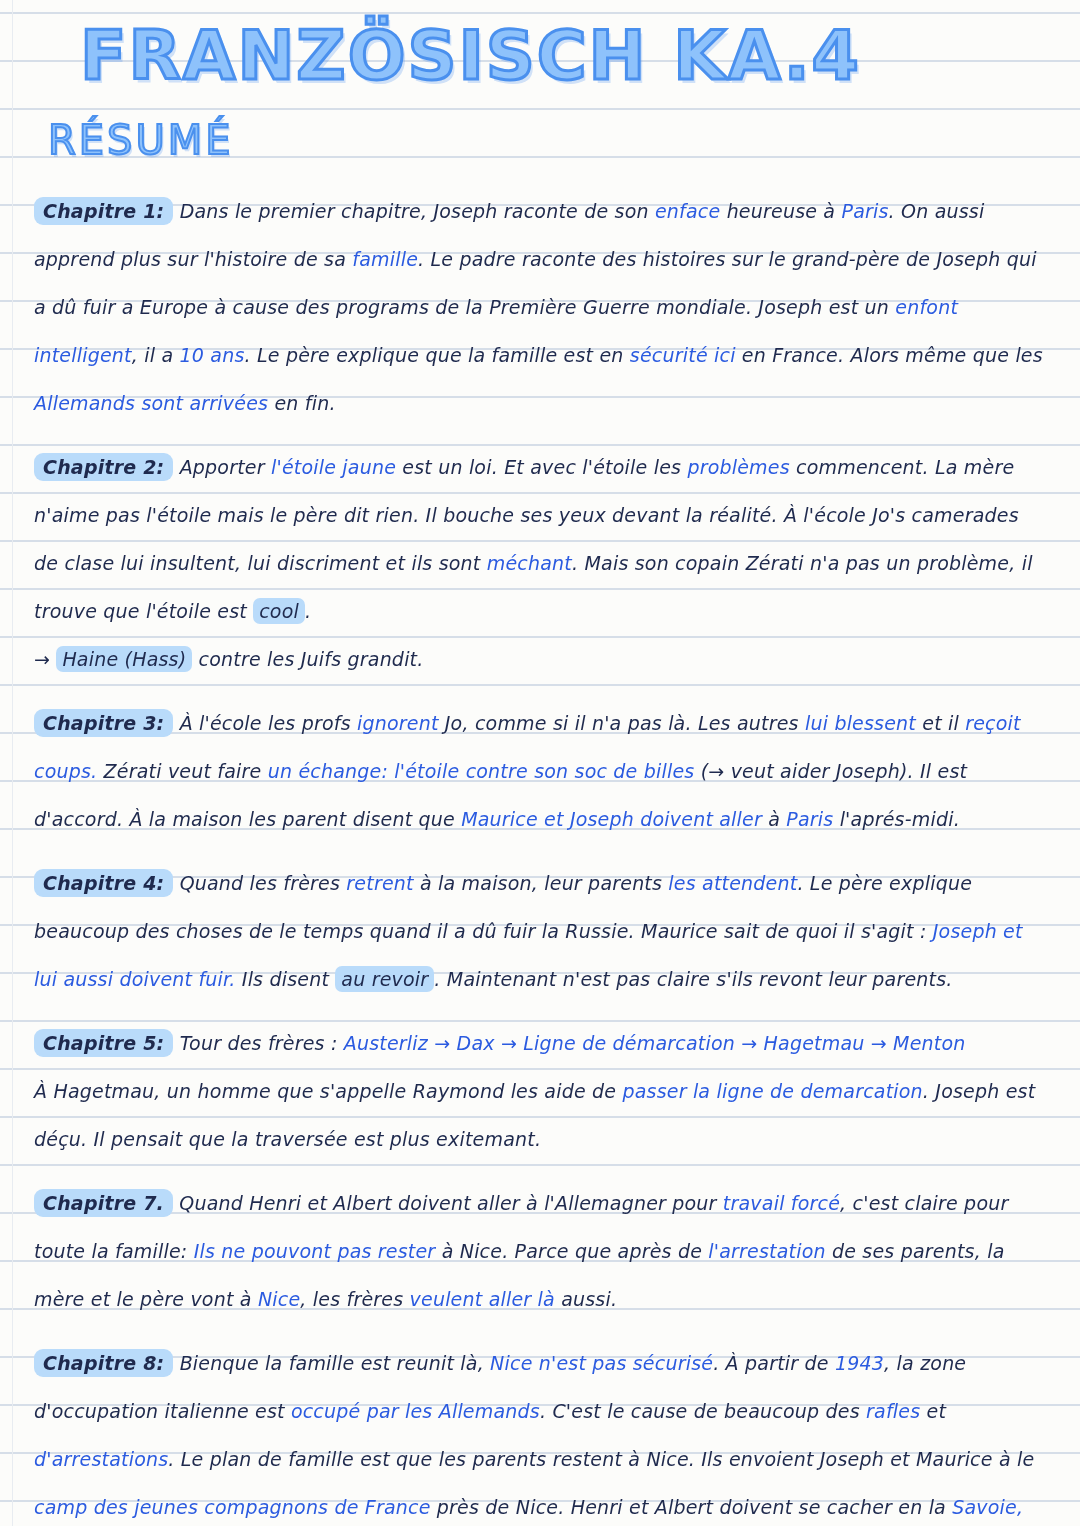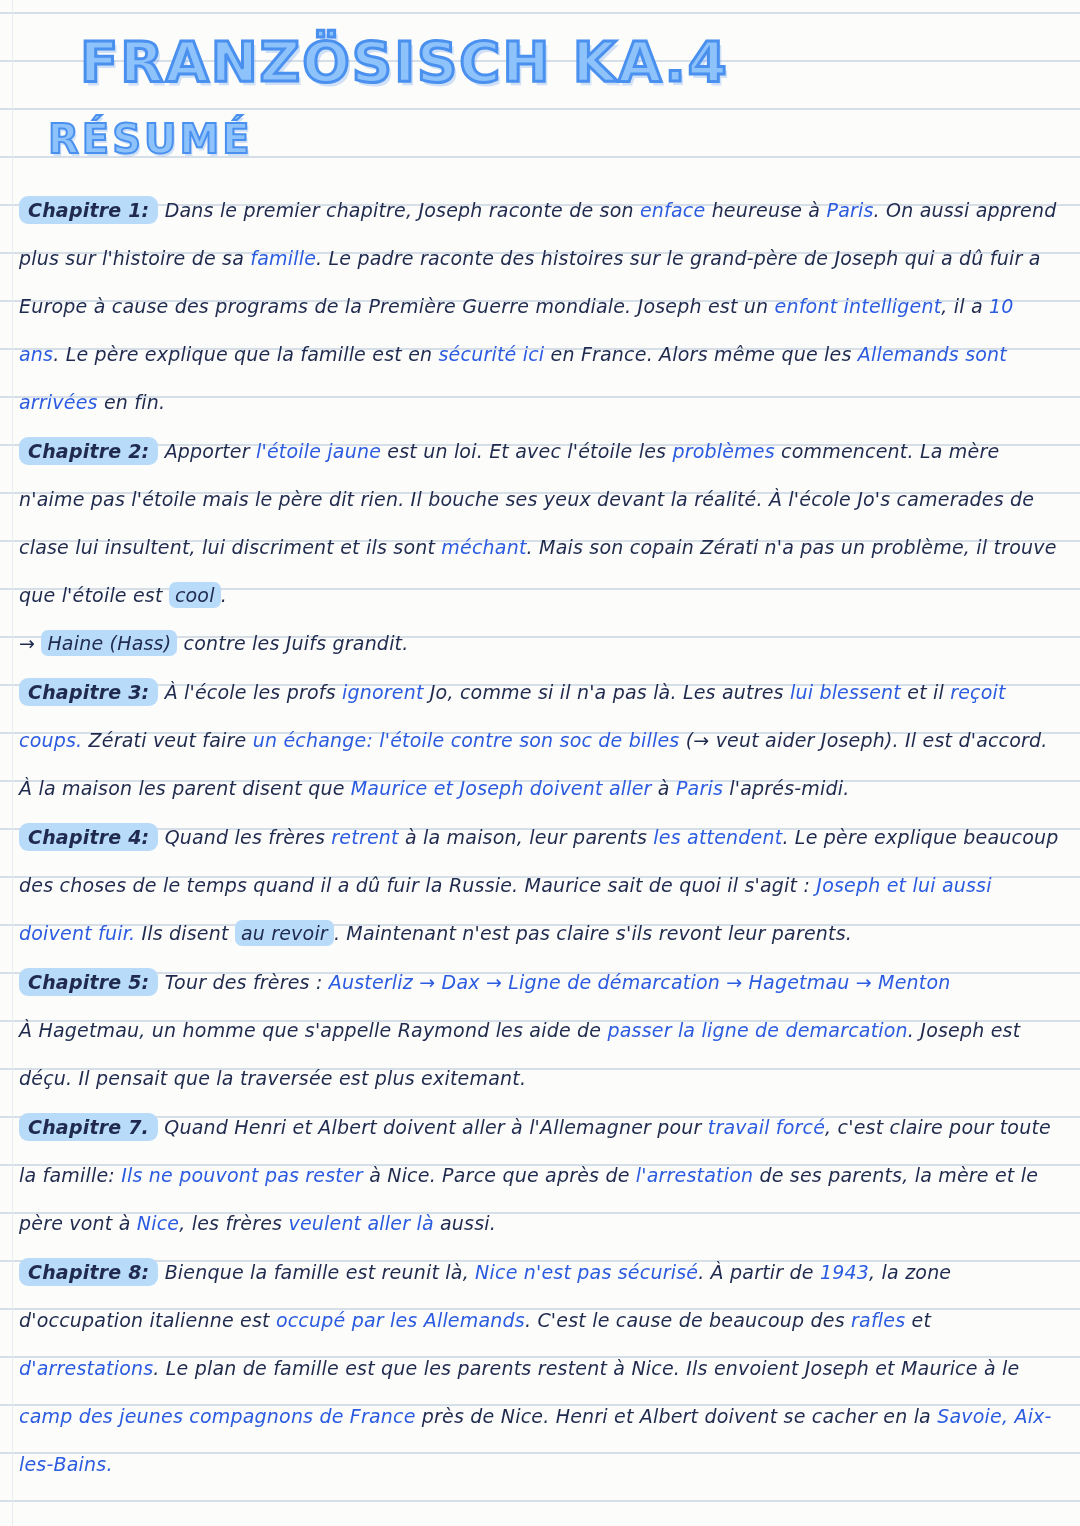--- a/index.html
+++ b/index.html
@@ -20,50 +20,50 @@
       linear-gradient(to right, #e8ecf1 0 1px, transparent 1px),
       repeating-linear-gradient(to bottom, transparent 0 46px, var(--rule-line) 46px 48px);
     background-position: 12px 0, 0 14px;
     background-repeat: no-repeat, repeat;
     background-size: 1px 100%, 100% 48px;
     overflow:hidden;
   }
   .paper{width:1080px;height:1526px;box-sizing:border-box;}
   h1.bubble{
     margin:0;
-    padding:30px 0 0 80px;
-    font-size:56px;
+    padding:17px 0 0 80px;
+    font-size:68px;
     line-height:1.15;
     font-weight:800;
     letter-spacing:2px;
     color:var(--title-fill);
     -webkit-text-stroke:3px var(--title-stroke);
     text-shadow:3px 4px 0 rgba(74,144,238,.25);
     white-space:nowrap;
   }
   h2.bubble{
     margin:22px 0 0 0;
     padding-left:48px;
     font-size:40px;
-    font-weight:700;
+    font-weight:400;
     letter-spacing:3px;
     color:var(--title-fill);
     -webkit-text-stroke:2px var(--title-stroke);
     text-shadow:2px 3px 0 rgba(74,144,238,.25);
   }
   .chapters{
     margin-top:24px;
     padding:0 20px 0 18px;
     font-size:19px;
     line-height:48px;
     font-style:italic;
     color:var(--ink);
     letter-spacing:.2px;
   }
-  p.chapter{margin:1px;}
+  p.chapter{margin:16px;}
   .seg-ink{color:var(--ink);}
   .seg-blue{color:var(--accent-blue);}
   .seg-label{
     background:var(--highlight);
     color:var(--ink);
     font-weight:700;
     padding:3px 9px;
     border-radius:9px;
     font-style:italic;
   }

